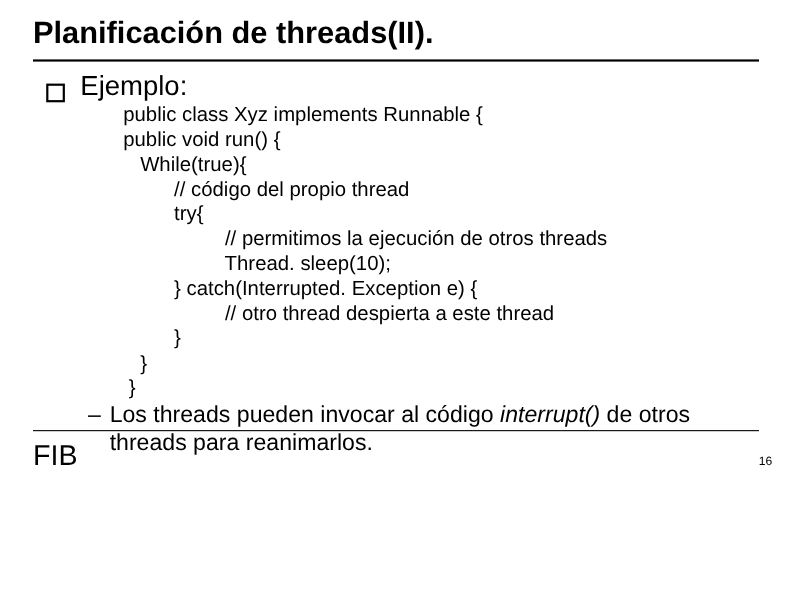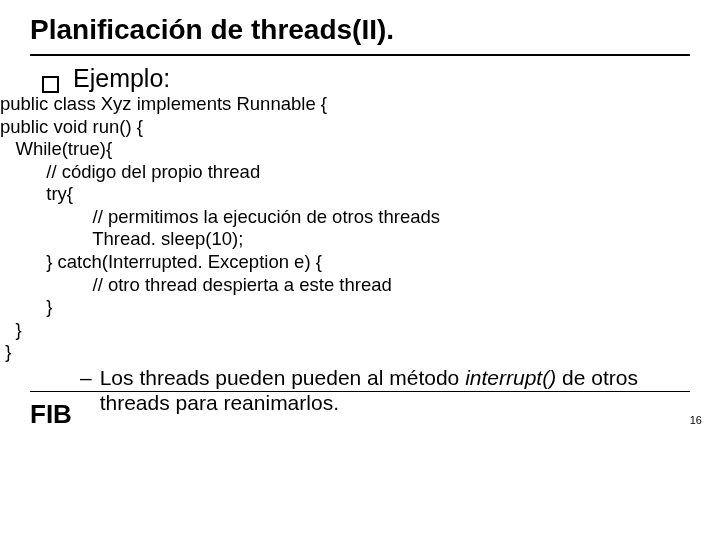--- a/index.html
+++ b/index.html
@@ -37,20 +37,21 @@
     width: 13px;
     height: 13px;
     border: 2px solid #000;
     margin-top: 8px;
     margin-right: 14px;
     flex: 0 0 auto;
   }
   .code {
     font-size: 18.5px;
     line-height: 1.22;
+    padding-left: 112px;
     white-space: pre;
   }
   .lvl2 {
     font-size: 21px;
     line-height: 1.18;
     padding: 2px 30px 0 80px;
     display: flex;
   }
   .lvl2 .dash {
     margin-right: 8px;
@@ -64,21 +65,21 @@
     left: 30px;
     right: 30px;
     bottom: 48px;
     border-top: 1.5px solid #000;
   }
   .logo {
     position: absolute;
     left: 30px;
     bottom: 10px;
     font-family: "Arial Black", Arial, sans-serif;
-    font-weight: 700;
+    font-weight: 400;
     font-size: 26px;
     letter-spacing: 0px;
   }
   .pagenum {
     position: absolute;
     right: 18px;
     bottom: 14px;
     font-size: 11px;
     margin-top: 39px;
   }
@@ -104,20 +105,20 @@
 <span>                  // permitimos la ejecución de otros threads</span>
 <span>                  Thread. sleep(10);</span>
 <span>         } catch(Interrupted. Exception e) {</span>
 <span>                  // otro thread despierta a este thread</span>
 <span>         }</span>
 <span>   }</span>
 <span> }</span></div>
 
   <div class="lvl2">
     <span class="dash">–</span>
-    <span class="txt"><span>Los threads pueden pueden al método </span><em>interrupt()</em><span> de otros threads para reanimarlos.</span></span>
+    <span class="txt"><span>Los threads pueden invocar al código </span><em>interrupt()</em><span> de otros threads para reanimarlos.</span></span>
   </div>
 
   <div class="rule-bottom"></div>
   <div class="logo">FIB</div>
   <div class="pagenum">16</div>
 
 </div>
 
 </body></html>

